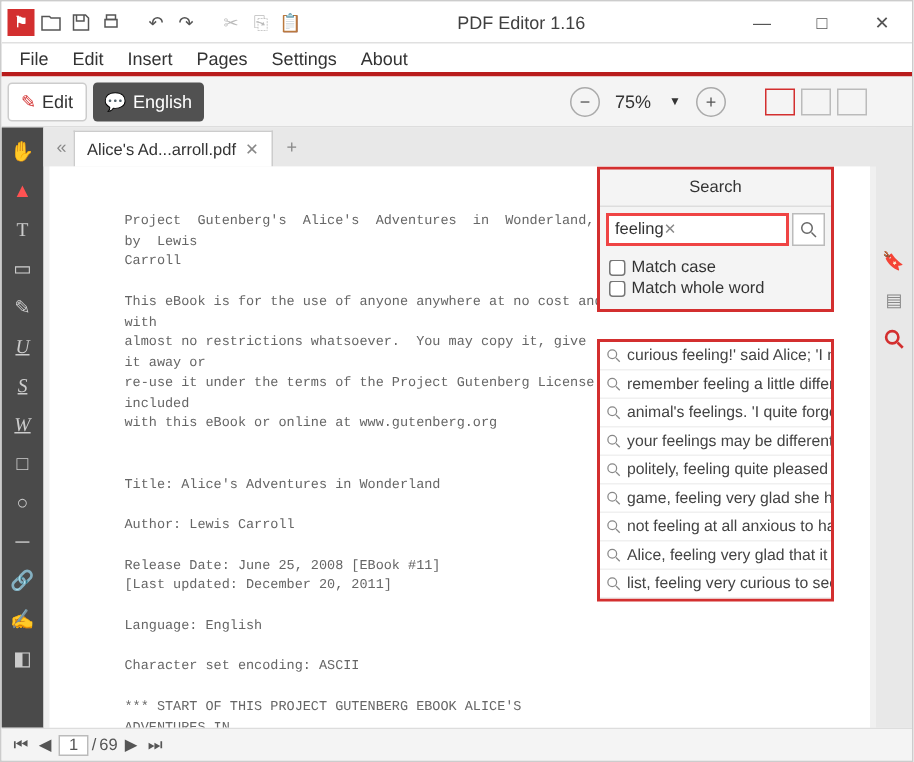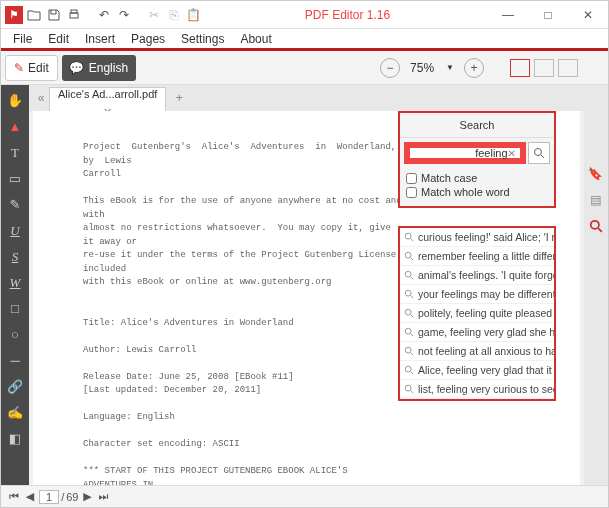--- a/index.html
+++ b/index.html
@@ -1,21 +1,21 @@
 <!DOCTYPE html>
 <html><head>
 <meta charset="utf-8">
 <style>
 * { margin: 0; padding: 0; box-sizing: border-box; font-family: 'Segoe UI', Tahoma, sans-serif; }
 body { width: 609px; height: 508px; background: #fff; overflow: hidden; font-size: 12px; color: #333; border: 1px solid #ccc; position: relative; }
 .titlebar { height: 28px; display: flex; align-items: center; background: #fff; border-bottom: 1px solid #e0e0e0; }
 .titlebar .qat { display: flex; align-items: center; gap: 2px; padding: 0 4px; }
 .titlebar .qat .ic { width: 18px; height: 18px; display: flex; align-items: center; justify-content: center; color: #555; }
 .titlebar .logo { width: 18px; height: 18px; background: #d32f2f; display: flex; align-items: center; justify-content: center; color: #fff; font-size: 10px; font-weight: bold; }
-.titlebar .title { flex: 1; text-align: center; font-size: 12px; color: #ef4444; }
+.titlebar .title { flex: 1; text-align: center; font-size: 12px; color: #404040; }
 .winctrl { display: flex; }
 .winctrl div { width: 40px; height: 28px; display: flex; align-items: center; justify-content: center; color: #555; font-size: 12px; }
 .menubar { height: 22px; display: flex; align-items: center; padding: 0 6px; gap: 4px; border-bottom: 3px solid #b91c1c; }
 .menubar span { padding: 2px 6px; font-size: 12px; }
 .toolbar { height: 34px; display: flex; align-items: center; padding: 0 4px; background: #f4f4f4; border-bottom: 1px solid #ddd; }
 .tbtn { display: flex; align-items: center; height: 26px; padding: 0 8px; border-radius: 3px; margin-right: 4px; gap: 4px; }
 .tbtn.edit { background: #fff; border: 1px solid #ccc; }
 .tbtn.edit .pen { color: #d32f2f; }
 .tbtn.annotate { background: #515151; color: #fff; }
 .zoom-group { margin-left: auto; margin-right: 120px; display: flex; align-items: center; gap: 6px; }
@@ -23,32 +23,32 @@
 .zoom-val { font-size: 12px; padding: 0 4px; display: flex; align-items: center; gap: 12px; }
 .view-icons { display: flex; gap: 4px; position: absolute; right: 30px; }
 .view-icons .vi { width: 20px; height: 18px; border: 1px solid #bbb; }
 .main { display: flex; height: calc(100% - 28px - 22px - 34px - 22px); position: relative; }
 .lefttools { width: 28px; background: #4a4a4a; display: flex; flex-direction: column; align-items: center; padding-top: 4px; gap: 2px; }
 .lefttools .lt { width: 24px; height: 24px; display: flex; align-items: center; justify-content: center; color: #ccc; font-size: 13px; font-family: Georgia, serif; }
 .lefttools .lt.red { color: #ff5252; }
 .content { flex: 1; display: flex; flex-direction: column; background: #f0f0f0; }
 .tabbar { height: 26px; background: #e8e8e8; display: flex; align-items: center; padding: 0 4px; }
 .tabbar .chev { width: 16px; text-align: center; color: #888; }
-.tab { background: #fff; border: 1px solid #ccc; border-bottom: none; height: 24px; display: flex; align-items: center; padding: 0 8px; gap: 6px; font-size: 11px; margin-top: 2px; flex-direction: column; }
+.tab { background: #fff; border: 1px solid #ccc; border-bottom: none; height: 24px; display: flex; align-items: center; padding: 0 8px; gap: 6px; font-size: 11px; margin-top: 2px; }
 .tab .x { color: #888; font-size: 11px; }
 .tabbar .plus { width: 18px; height: 18px; color: #888; display: flex; align-items: center; justify-content: center; margin-left: 4px; }
 .page-area { flex: 1; background: #fff; margin: 0 4px; overflow: hidden; position: relative; }
 .doc { padding: 30px 30px 30px 50px; font-family: 'Courier New', monospace; font-size: 9px; color: #666; line-height: 1.5; white-space: pre-wrap; width: 400px; }
 .rightrail { width: 24px; background: #e8e8e8; display: flex; flex-direction: column; align-items: center; padding-top: 80px; gap: 8px; }
 .rightrail .ri { width: 18px; height: 18px; color: #888; display: flex; align-items: center; justify-content: center; }
 .rightrail .ri.active { color: #d32f2f; }
 .search-panel { position: absolute; top: 0; right: 24px; width: 158px; background: #f4f4f4; border: 2px solid #d32f2f; z-index: 10; }
 .search-panel .sp-title { text-align: center; padding: 6px 0; font-size: 11px; border-bottom: 1px solid #ddd; }
 .sp-input-row { display: flex; align-items: center; padding: 4px; gap: 2px; }
-.sp-input { flex: 1; height: 22px; border: 6px solid #ef4444; padding: 0 4px; font-size: 11px; display: flex; align-items: center; justify-content: flex-end; background: #fff; }
+.sp-input { flex: 1; height: 22px; border: 2px solid #ef4444; padding: 0 4px; font-size: 11px; display: flex; align-items: center; justify-content: flex-start; background: #fff; }
 .sp-input .x { color: #888; font-size: 10px; }
 .sp-go { width: 22px; height: 22px; border: 1px solid #bbb; display: flex; align-items: center; justify-content: center; background: #fff; }
 .sp-opts { padding: 2px 6px 6px; }
 .sp-opts label { display: flex; align-items: center; gap: 4px; font-size: 11px; margin: 2px 0; }
 .sp-opts input { width: 11px; height: 11px; }
 .results-panel { position: absolute; top: 115px; right: 24px; width: 158px; background: #fff; border: 2px solid #d32f2f; z-index: 10; }
 .rp-head { padding: 4px 6px; font-size: 11px; font-weight: bold; border-bottom: 1px solid #ddd; background: #f4f4f4; }
 .rp-list { }
 .rp-item { display: flex; align-items: center; gap: 4px; padding: 3px 4px; font-size: 10.5px; color: #444; border-bottom: 1px solid #f0f0f0; white-space: nowrap; overflow: hidden; text-overflow: ellipsis; }
 .rp-item .mg { flex-shrink: 0; color: #888; }

